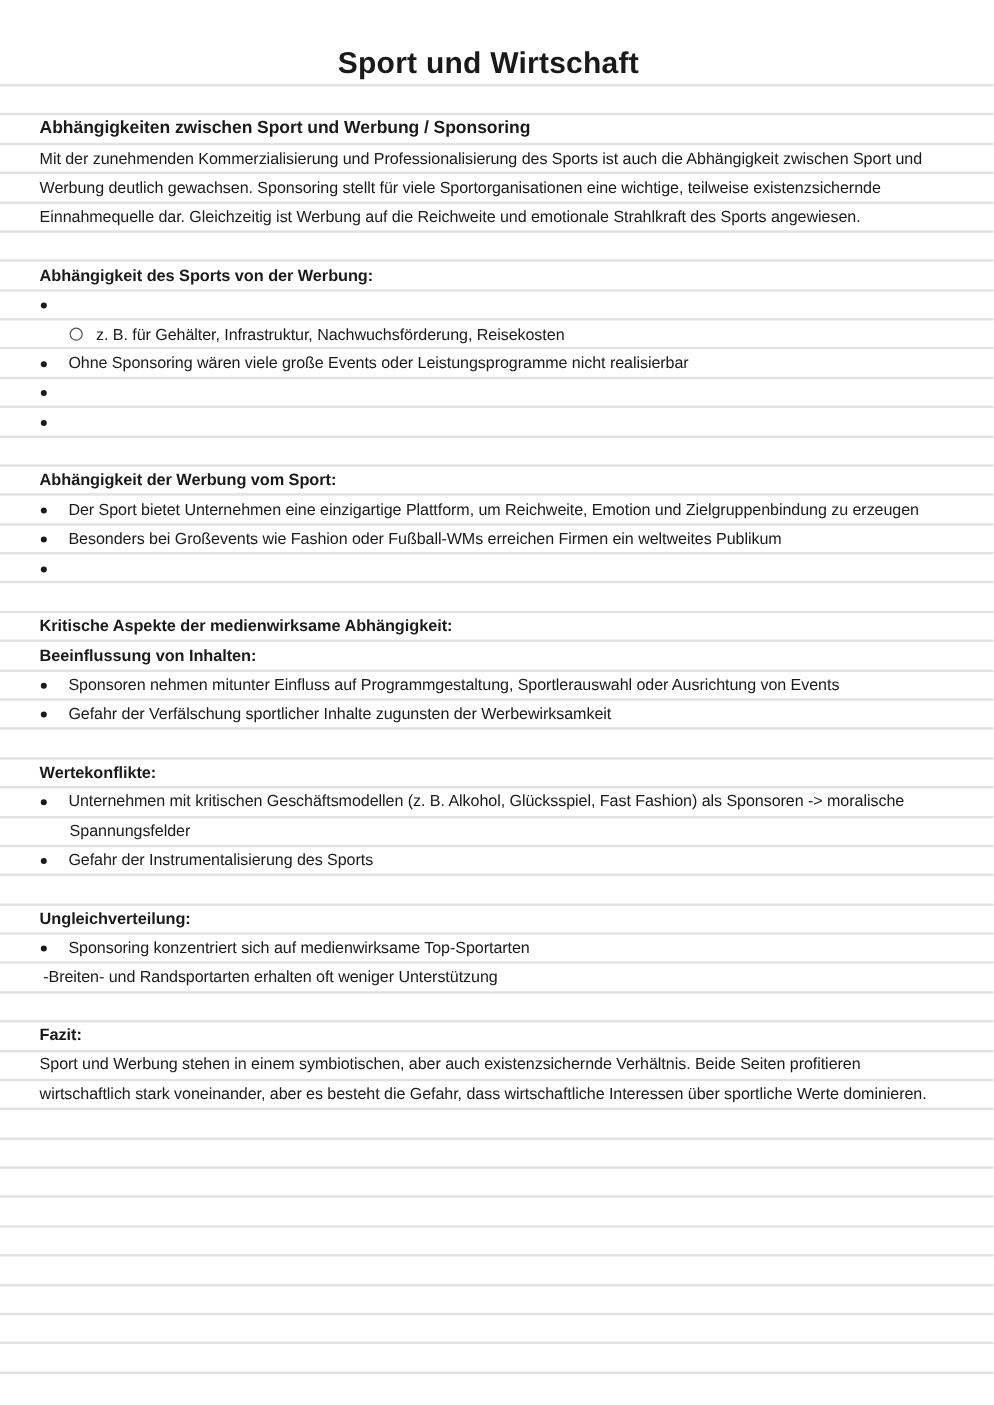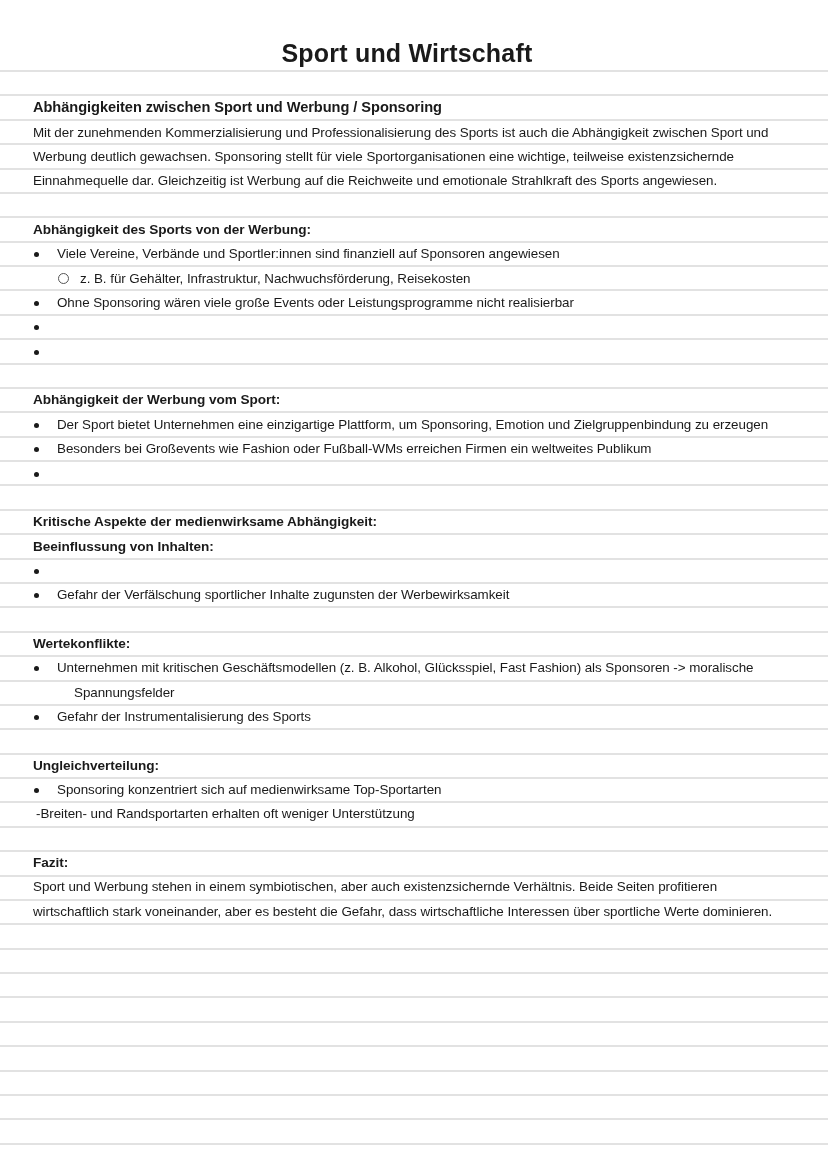--- a/index.html
+++ b/index.html
@@ -82,21 +82,20 @@
 </div>
 <div class="row" style="top:167px">
   <span class="txt" style="left:33px">Einnahmequelle dar. Gleichzeitig ist Werbung auf die Reichweite und emotionale Strahlkraft des Sports angewiesen.</span>
 </div>
 
 <div class="row" style="top:216px">
   <span class="txt h" style="left:33px">Abhängigkeit des Sports von der Werbung:</span>
 </div>
 <div class="row" style="top:240px">
   <span class="bullet"></span>
-  <span class="txt" style="left:57px">Viele Vereine, Verbände und Sportler:innen sind finanziell auf Sponsoren angewiesen</span>
 </div>
 <div class="row" style="top:265px">
   <span class="circle"></span>
   <span class="txt" style="left:80px">z. B. für Gehälter, Infrastruktur, Nachwuchsförderung, Reisekosten</span>
 </div>
 <div class="row" style="top:289px">
   <span class="bullet"></span>
   <span class="txt" style="left:57px">Ohne Sponsoring wären viele große Events oder Leistungsprogramme nicht realisierbar</span>
 </div>
 <div class="row" style="top:313px">
@@ -104,53 +103,54 @@
 </div>
 <div class="row" style="top:338px">
   <span class="bullet"></span>
 </div>
 
 <div class="row" style="top:386px">
   <span class="txt h" style="left:33px">Abhängigkeit der Werbung vom Sport:</span>
 </div>
 <div class="row" style="top:411px">
   <span class="bullet"></span>
-  <span class="txt" style="left:57px">Der Sport bietet Unternehmen eine einzigartige Plattform, um Sponsoring, Emotion und Zielgruppenbindung zu erzeugen</span>
+  <span class="txt" style="left:57px">Der Sport bietet Unternehmen eine einzigartige Plattform, um Reichweite, Emotion und Zielgruppenbindung zu erzeugen</span>
 </div>
 <div class="row" style="top:435px">
   <span class="bullet"></span>
   <span class="txt" style="left:57px">Besonders bei Großevents wie Fashion oder Fußball-WMs erreichen Firmen ein weltweites Publikum</span>
 </div>
 <div class="row" style="top:460px">
   <span class="bullet"></span>
 </div>
 
 <div class="row" style="top:508px">
   <span class="txt h" style="left:33px">Kritische Aspekte der medienwirksame Abhängigkeit:</span>
 </div>
 <div class="row" style="top:533px">
   <span class="txt h" style="left:33px">Beeinflussung von Inhalten:</span>
 </div>
 <div class="row" style="top:557px">
   <span class="bullet"></span>
+  <span class="txt" style="left:57px">Sponsoren nehmen mitunter Einfluss auf Programmgestaltung, Sportlerauswahl oder Ausrichtung von Events</span>
 </div>
 <div class="row" style="top:581px">
   <span class="bullet"></span>
   <span class="txt" style="left:57px">Gefahr der Verfälschung sportlicher Inhalte zugunsten der Werbewirksamkeit</span>
 </div>
 
 <div class="row" style="top:630px">
   <span class="txt h" style="left:33px">Wertekonflikte:</span>
 </div>
 <div class="row" style="top:654px">
   <span class="bullet"></span>
   <span class="txt" style="left:57px">Unternehmen mit kritischen Geschäftsmodellen (z. B. Alkohol, Glücksspiel, Fast Fashion) als Sponsoren -&gt; moralische</span>
 </div>
 <div class="row" style="top:679px">
-  <span class="txt" style="left:74px">Spannungsfelder</span>
+  <span class="txt" style="left:58px">Spannungsfelder</span>
 </div>
 <div class="row" style="top:703px">
   <span class="bullet"></span>
   <span class="txt" style="left:57px">Gefahr der Instrumentalisierung des Sports</span>
 </div>
 
 <div class="row" style="top:752px">
   <span class="txt h" style="left:33px">Ungleichverteilung:</span>
 </div>
 <div class="row" style="top:776px">

